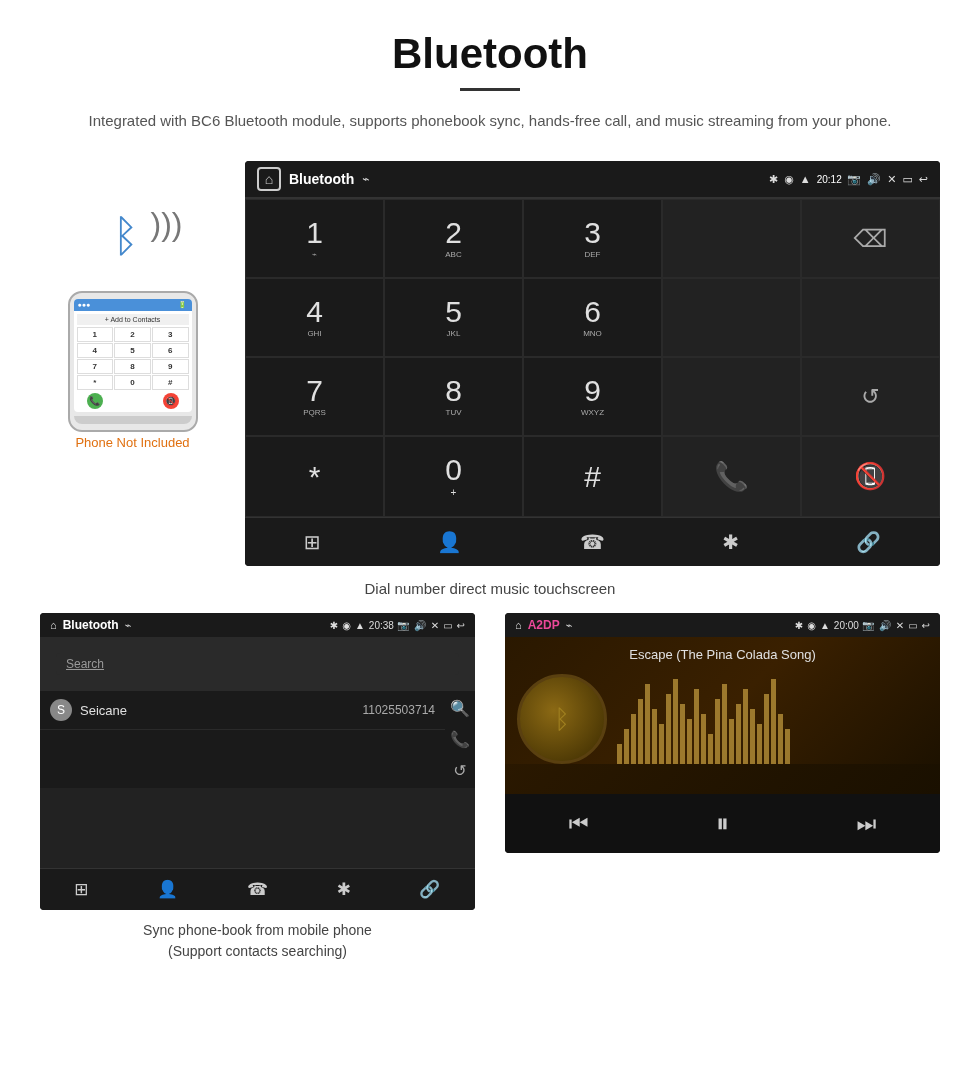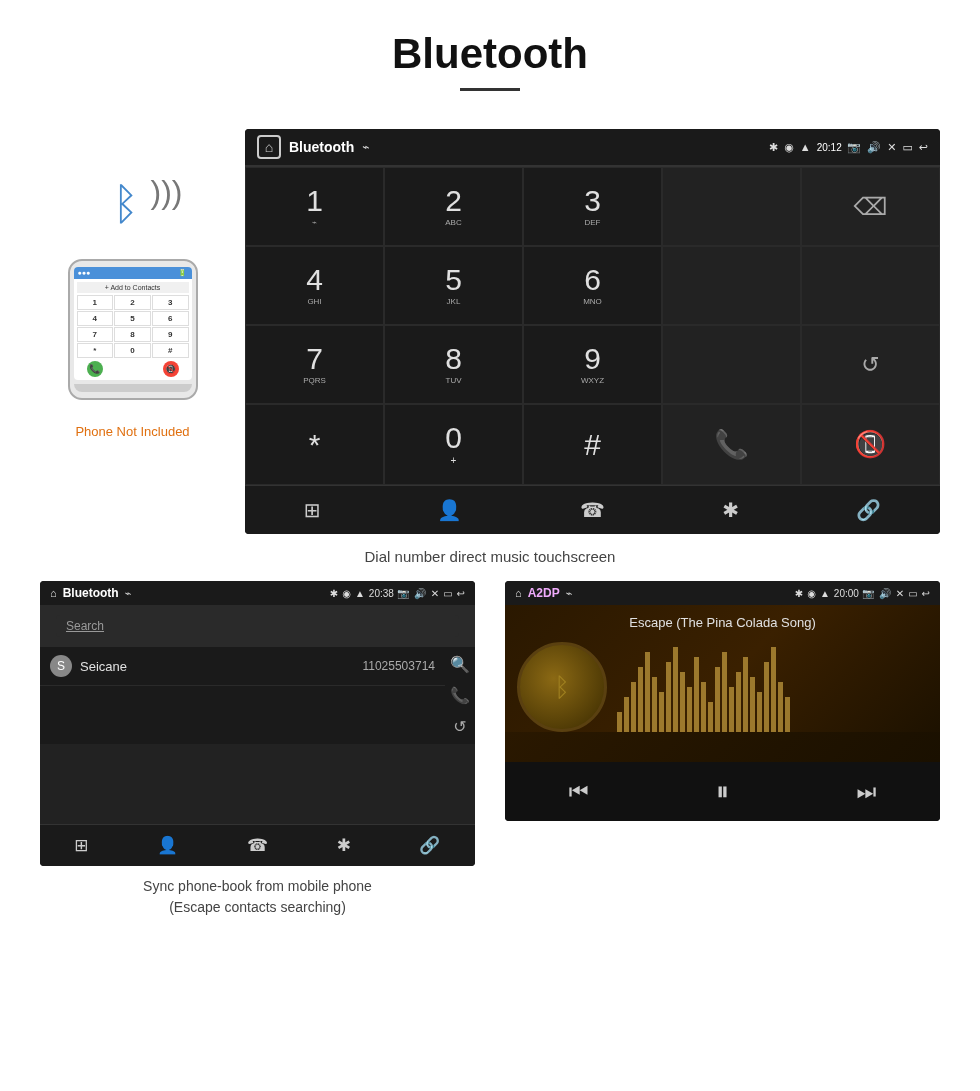--- a/index.html
+++ b/index.html
@@ -143,21 +143,21 @@
     .phone-bottom-bar {
       height: 8px;
       background: #ccc;
       border-radius: 0 0 10px 10px;
       margin-top: 4px;
     }
     .phone-not-included {
       text-align: center;
       color: #e07010;
       font-size: 13px;
-      margin-top: 24px;
+      margin-top: 3px;
     }
 
     
     .android-screen {
       flex: 1;
       background: #1a1a1a;
       border-radius: 4px;
       overflow: hidden;
     }
     .android-statusbar {
@@ -317,21 +317,21 @@
       font-weight: bold;
       color: #fff;
       font-size: 12px;
     }
     .pb-search {
       background: #2a2a2a;
       border-radius: 4px;
       padding: 4px 10px;
       font-size: 12px;
       color: #999;
-      margin: 4px 8px;
+      margin: 10px 8px;
       text-decoration: underline;
     }
     .pb-contact-row {
       display: flex;
       align-items: center;
       padding: 8px 10px;
       border-bottom: 1px solid #2a2a2a;
     }
     .pb-contact-letter {
       width: 22px;
@@ -455,20 +455,21 @@
       color: #ccc;
       font-size: 26px;
     }
   </style>
 </head>
 <body>
 
 <div class="title-section">
   <h1>Bluetooth</h1>
   <div class="title-divider"></div>
+  <p class="desc">Integrated with BC6 Bluetooth module, supports phonebook sync, hands-free call, and music streaming from your phone.</p>
 </div>
 
 <div class="main-screenshot-area">
 
   <div class="phone-illustration">
     <div class="bluetooth-icon-area">
       <span class="bt-symbol">ᛒ</span>
       <span class="wifi-arcs">)))</span>
     </div>
     <div class="phone-device">
@@ -644,30 +645,30 @@
       <div class="pb-bottom-nav">
         <span class="pb-nav-icon">⊞</span>
         <span class="pb-nav-icon" style="color:#f0a000;">👤</span>
         <span class="pb-nav-icon">☎</span>
         <span class="pb-nav-icon">✱</span>
         <span class="pb-nav-icon">🔗</span>
       </div>
     </div>
     <div class="bottom-caption">
       <span>Sync phone-book from mobile phone</span><br>
-      <span>(Escape contacts searching)</span>
+      <span>(Support contacts searching)</span>
     </div>
   </div>
 
   <div class="bottom-item">
     <div class="screen-wrapper">
       <div class="music-statusbar">
         <div style="display:flex;align-items:center;gap:6px;">
           <span>⌂</span>
-          <span style="font-weight:bold;color:#f0abfc;font-size:12px;">A2DP</span>
+          <span style="font-weight:bold;color:#ec4899;font-size:12px;">A2DP</span>
           <span>⌁</span>
         </div>
         <div style="display:flex;align-items:center;gap:4px;font-size:10px;">
           <span>✱</span>
           <span>◉</span>
           <span>▲</span>
           <span>20:00</span>
           <span>📷</span>
           <span>🔊</span>
           <span>✕</span>

